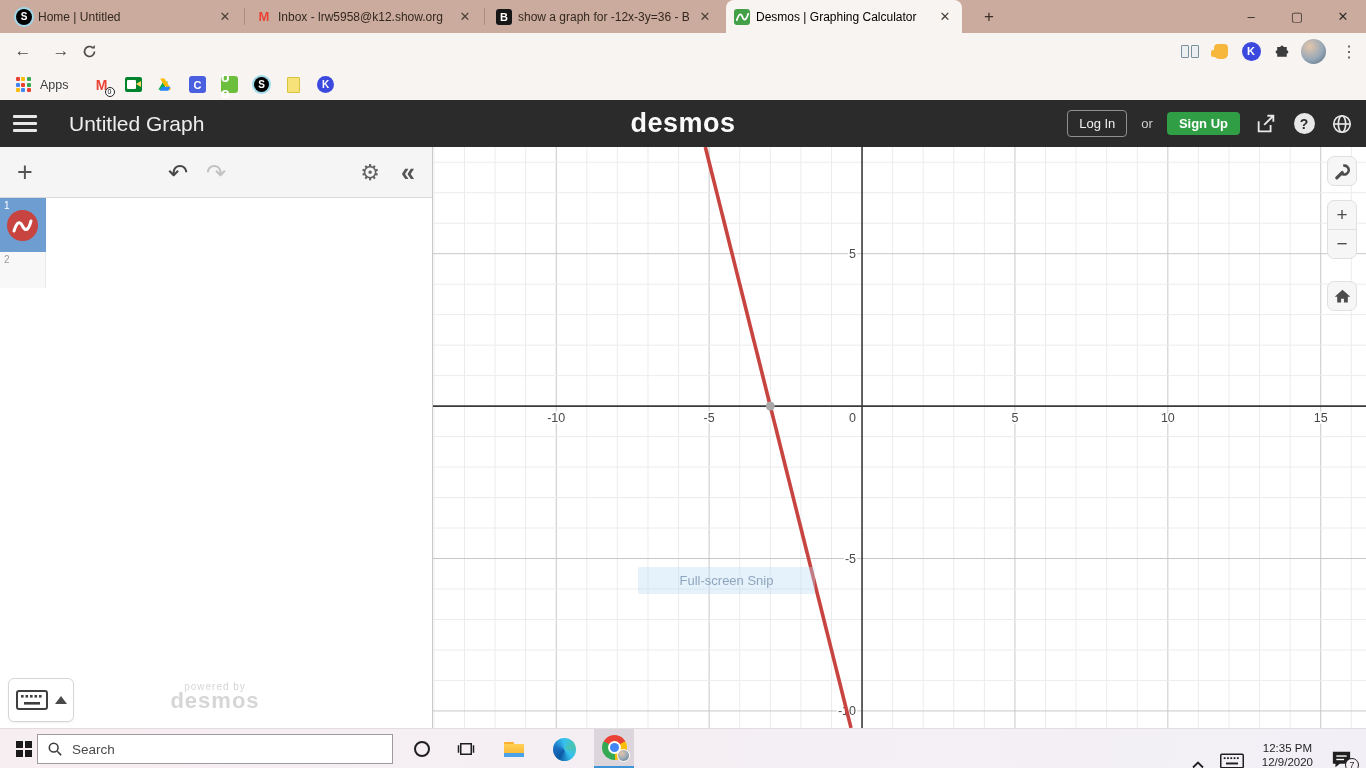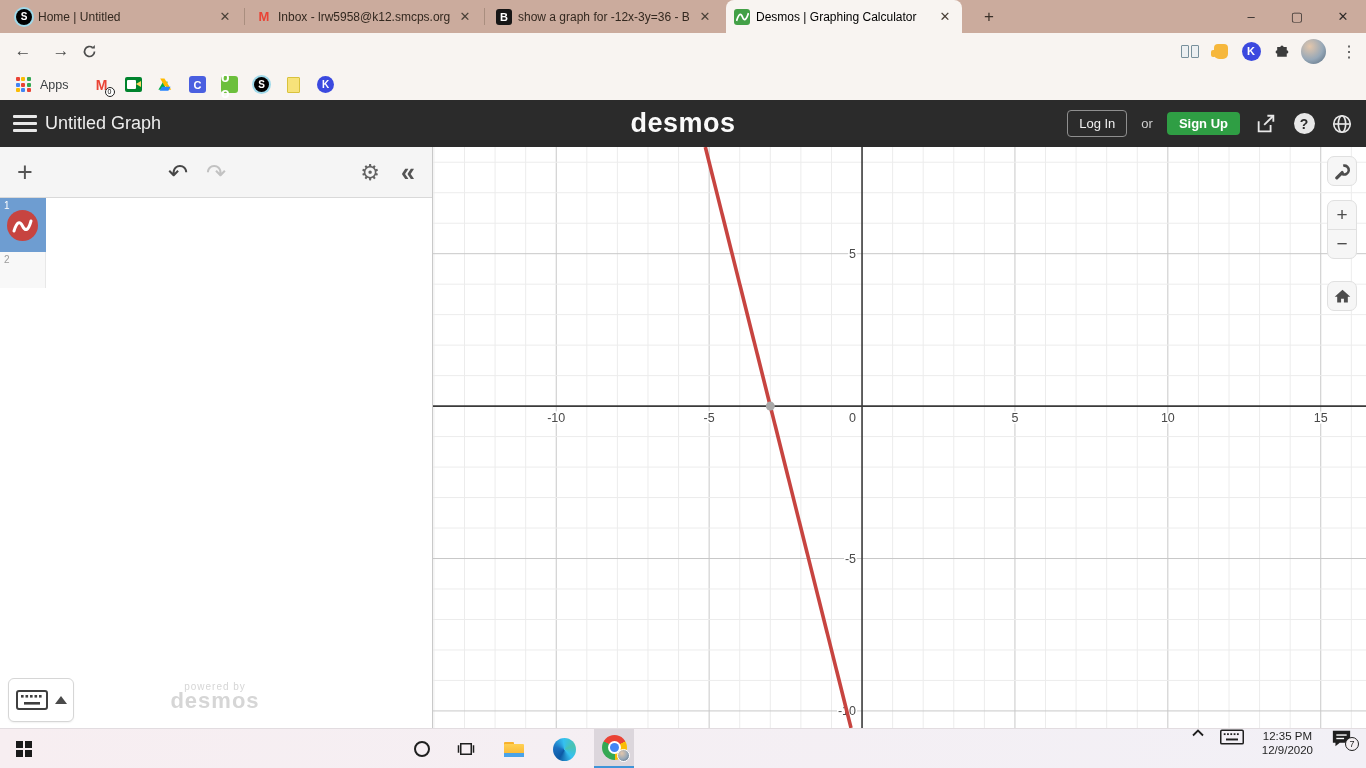--- a/index.html
+++ b/index.html
@@ -34,21 +34,21 @@
   .bm { width:18px; height:18px; margin-left:14px; display:flex; align-items:center; justify-content:center; position:relative; cursor:pointer; }
   #apps-label { font-size:12.5px; color:#3c4043; margin-left:8px; cursor:pointer; }
   .appsgrid { display:grid; grid-template-columns:repeat(3,4px); grid-gap:1.5px; }
   .appsgrid i { width:4px; height:4px; border-radius:1px; }
   .bm-sq { border-radius:3px; font-weight:bold; color:#fff; font-size:11px; width:17px; height:17px; display:flex; align-items:center; justify-content:center; }
 
   
   #dheader { position:absolute; left:0; top:100px; width:1366px; height:47px; background:#2b2b2b; display:flex; align-items:center; }
   #hamburger { width:24px; height:17px; margin-left:13px; display:flex; flex-direction:column; justify-content:space-between; cursor:pointer; }
   #hamburger i { height:3px; background:#e8e8e8; border-radius:1px; }
-  #graph-title { color:#ededed; font-size:18px; margin-left:8px; cursor:pointer; }
+  #graph-title { color:#ededed; font-size:21px; margin-left:32px; cursor:pointer; }
   #dlogo { position:absolute; left:0; right:0; text-align:center; color:#fafafa; font-size:27px; font-weight:bold; letter-spacing:0.5px; pointer-events:none; }
   #dheader-right { position:absolute; right:12px; display:flex; align-items:center; gap:14px; }
   #login-btn { border:1px solid #8f8f8f; border-radius:4px; color:#f0f0f0; font-size:13px; padding:5px 11px; cursor:pointer; }
   #or-label { color:#cfcfcf; font-size:13px; }
   #signup-btn { background:#2f9e44; border-radius:4px; color:#fff; font-size:13px; font-weight:bold; padding:4px 12px; cursor:pointer; }
   .hdricon { width:24px; height:24px; display:flex; align-items:center; justify-content:center; cursor:pointer; }
 
   
   #panel { position:absolute; left:0; top:147px; width:433px; height:581px; background:#fff; border-right:1px solid #c9c9c9; }
   #exp-toolbar { position:absolute; left:0; top:0; width:100%; height:51px; background:#f5f5f5; border-bottom:1px solid #d9d9d9; }
@@ -83,37 +83,37 @@
 
   
   #taskbar { position:absolute; left:0; top:728px; width:1366px; height:40px; background:linear-gradient(90deg,#f7eef1,#f2f0f6); border-top:1px solid #e2dce0; }
   .tbtn { position:absolute; top:0; height:40px; display:flex; align-items:center; justify-content:center; cursor:pointer; }
   #start-btn { left:0; width:48px; }
   .winlogo { display:grid; grid-template-columns:7px 7px; grid-gap:1.5px; }
   .winlogo i { width:7px; height:7px; background:#1a1a1a; }
   #search-box { position:absolute; left:37px; top:5px; width:356px; height:30px; background:#fff; border:1px solid #9f9aa0; display:flex; align-items:center; padding:0 10px; gap:10px; }
   #search-box .ph { font-size:13.5px; color:#4a4a4a; }
   #chrome-task { background:#dcd6dc; border-bottom:3px solid #3f94d8; }
-  #tray { position:absolute; right:0; top:0; height:40px; display:flex; align-items:flex-start; }
+  #tray { position:absolute; right:0; top:0; height:40px; display:flex; align-items:flex-end; }
   #clock { text-align:center; font-size:11.5px; color:#1f1f1f; line-height:14px; margin:0 10px; cursor:pointer; }
   .trayic { margin:0 8px; cursor:pointer; display:flex; align-items:center; justify-content:center; }
 </style>
 </head>
 <body>
 
 <div id="tabstrip">
   <div class="tab" style="left:8px;width:234px">
     <span class="favicon fav-schoology">S</span>
     <span class="title">Home | Untitled</span>
     <span class="close">✕</span>
   </div>
   <div class="tab-sep" style="left:244px"></div>
   <div class="tab" style="left:248px;width:234px">
     <span class="favicon fav-gmail">M</span>
-    <span class="title">Inbox - lrw5958@k12.smcps.org</span>
+    <span class="title">Inbox - lrw5958@k12.show.org</span>
     <span class="close">✕</span>
   </div>
   <div class="tab-sep" style="left:484px"></div>
   <div class="tab" style="left:488px;width:234px">
     <span class="favicon fav-bing">B</span>
     <span class="title">show a graph for -12x-3y=36 - B</span>
     <span class="close">✕</span>
   </div>
   <div class="tab active" style="left:726px;width:236px">
     <span class="favicon fav-desmos">
@@ -362,20 +362,23 @@
         <text x="581.9400196656835" y="275.10283315844697" text-anchor="middle" font-size="12.5" fill="#4a4a4a" stroke="#fff" stroke-width="3" paint-order="stroke" font-family="Liberation Sans, sans-serif">5</text>
         <text x="734.8407079646018" y="275.10283315844697" text-anchor="middle" font-size="12.5" fill="#4a4a4a" stroke="#fff" stroke-width="3" paint-order="stroke" font-family="Liberation Sans, sans-serif">10</text>
         <text x="887.7413962635203" y="275.10283315844697" text-anchor="middle" font-size="12.5" fill="#4a4a4a" stroke="#fff" stroke-width="3" paint-order="stroke" font-family="Liberation Sans, sans-serif">15</text>
         <text x="423.039331366765" y="110.6894018887723" text-anchor="end" font-size="12.5" fill="#4a4a4a" stroke="#fff" stroke-width="3" paint-order="stroke" font-family="Liberation Sans, sans-serif">5</text>
         <text x="423.039331366765" y="415.5162644281217" text-anchor="end" font-size="12.5" fill="#4a4a4a" stroke="#fff" stroke-width="3" paint-order="stroke" font-family="Liberation Sans, sans-serif">-5</text>
         <text x="423.039331366765" y="567.9296956977964" text-anchor="end" font-size="12.5" fill="#4a4a4a" stroke="#fff" stroke-width="3" paint-order="stroke" font-family="Liberation Sans, sans-serif">-10</text>
         <text x="423.039331366765" y="275.10283315844697" text-anchor="end" font-size="12.5" fill="#4a4a4a" stroke="#fff" stroke-width="3" paint-order="stroke" font-family="Liberation Sans, sans-serif">0</text>
         <line x1="272.31612586037363" y1="0" x2="418.03048180924293" y2="581" stroke="#c74440" stroke-width="3.6"></line>
         <circle cx="337.298918387414" cy="259.10283315844697" r="4.5" fill="#a8a8a8"></circle>
       </svg></div>
+  <div id="snip-overlay">
+    <span>Full-screen Snip</span>
+  </div>
   <div class="gctl" id="wrench-btn">
     <svg width="17" height="17" viewBox="0 0 24 24">
         <path d="M4 21 l7.5 -7.5" stroke="#4d4d4d" stroke-width="4.5" stroke-linecap="round"></path>
         <path d="M13 4 a6.2 6.2 0 1 1 -1.5 11.3" fill="none" stroke="#4d4d4d" stroke-width="3.6"></path>
       </svg>
   </div>
   <div class="gctl" id="zoom-group">
     <div id="zoom-in">+</div>
     <div id="zoom-divider"></div>
     <div id="zoom-out">−</div>
@@ -388,20 +391,27 @@
 </div>
 
 <div id="taskbar">
   <div class="tbtn" id="start-btn">
     <span class="winlogo">
         <i></i>
         <i></i>
         <i></i>
         <i></i>
       </span>
+  </div>
+  <div id="search-box">
+    <svg width="14" height="14" viewBox="0 0 16 16">
+        <circle cx="6.5" cy="6.5" r="5" fill="none" stroke="#3c3c3c" stroke-width="1.8"></circle>
+        <path d="M10.5 10.5 L15 15" stroke="#3c3c3c" stroke-width="1.8"></path>
+      </svg>
+    <span class="ph">Search</span>
   </div>
   <div class="tbtn" style="left:400px;width:44px">
     <span style="width:16px;height:16px;border:2.3px solid #1f1f1f;border-radius:50%"></span>
   </div>
   <div class="tbtn" style="left:444px;width:44px">
     <svg width="18" height="16" viewBox="0 0 24 20">
         <rect x="5" y="3" width="14" height="14" fill="none" stroke="#1f1f1f" stroke-width="2"></rect>
         <path d="M2 5 v10 M22 5 v10" stroke="#1f1f1f" stroke-width="2"></path>
       </svg>
   </div>

